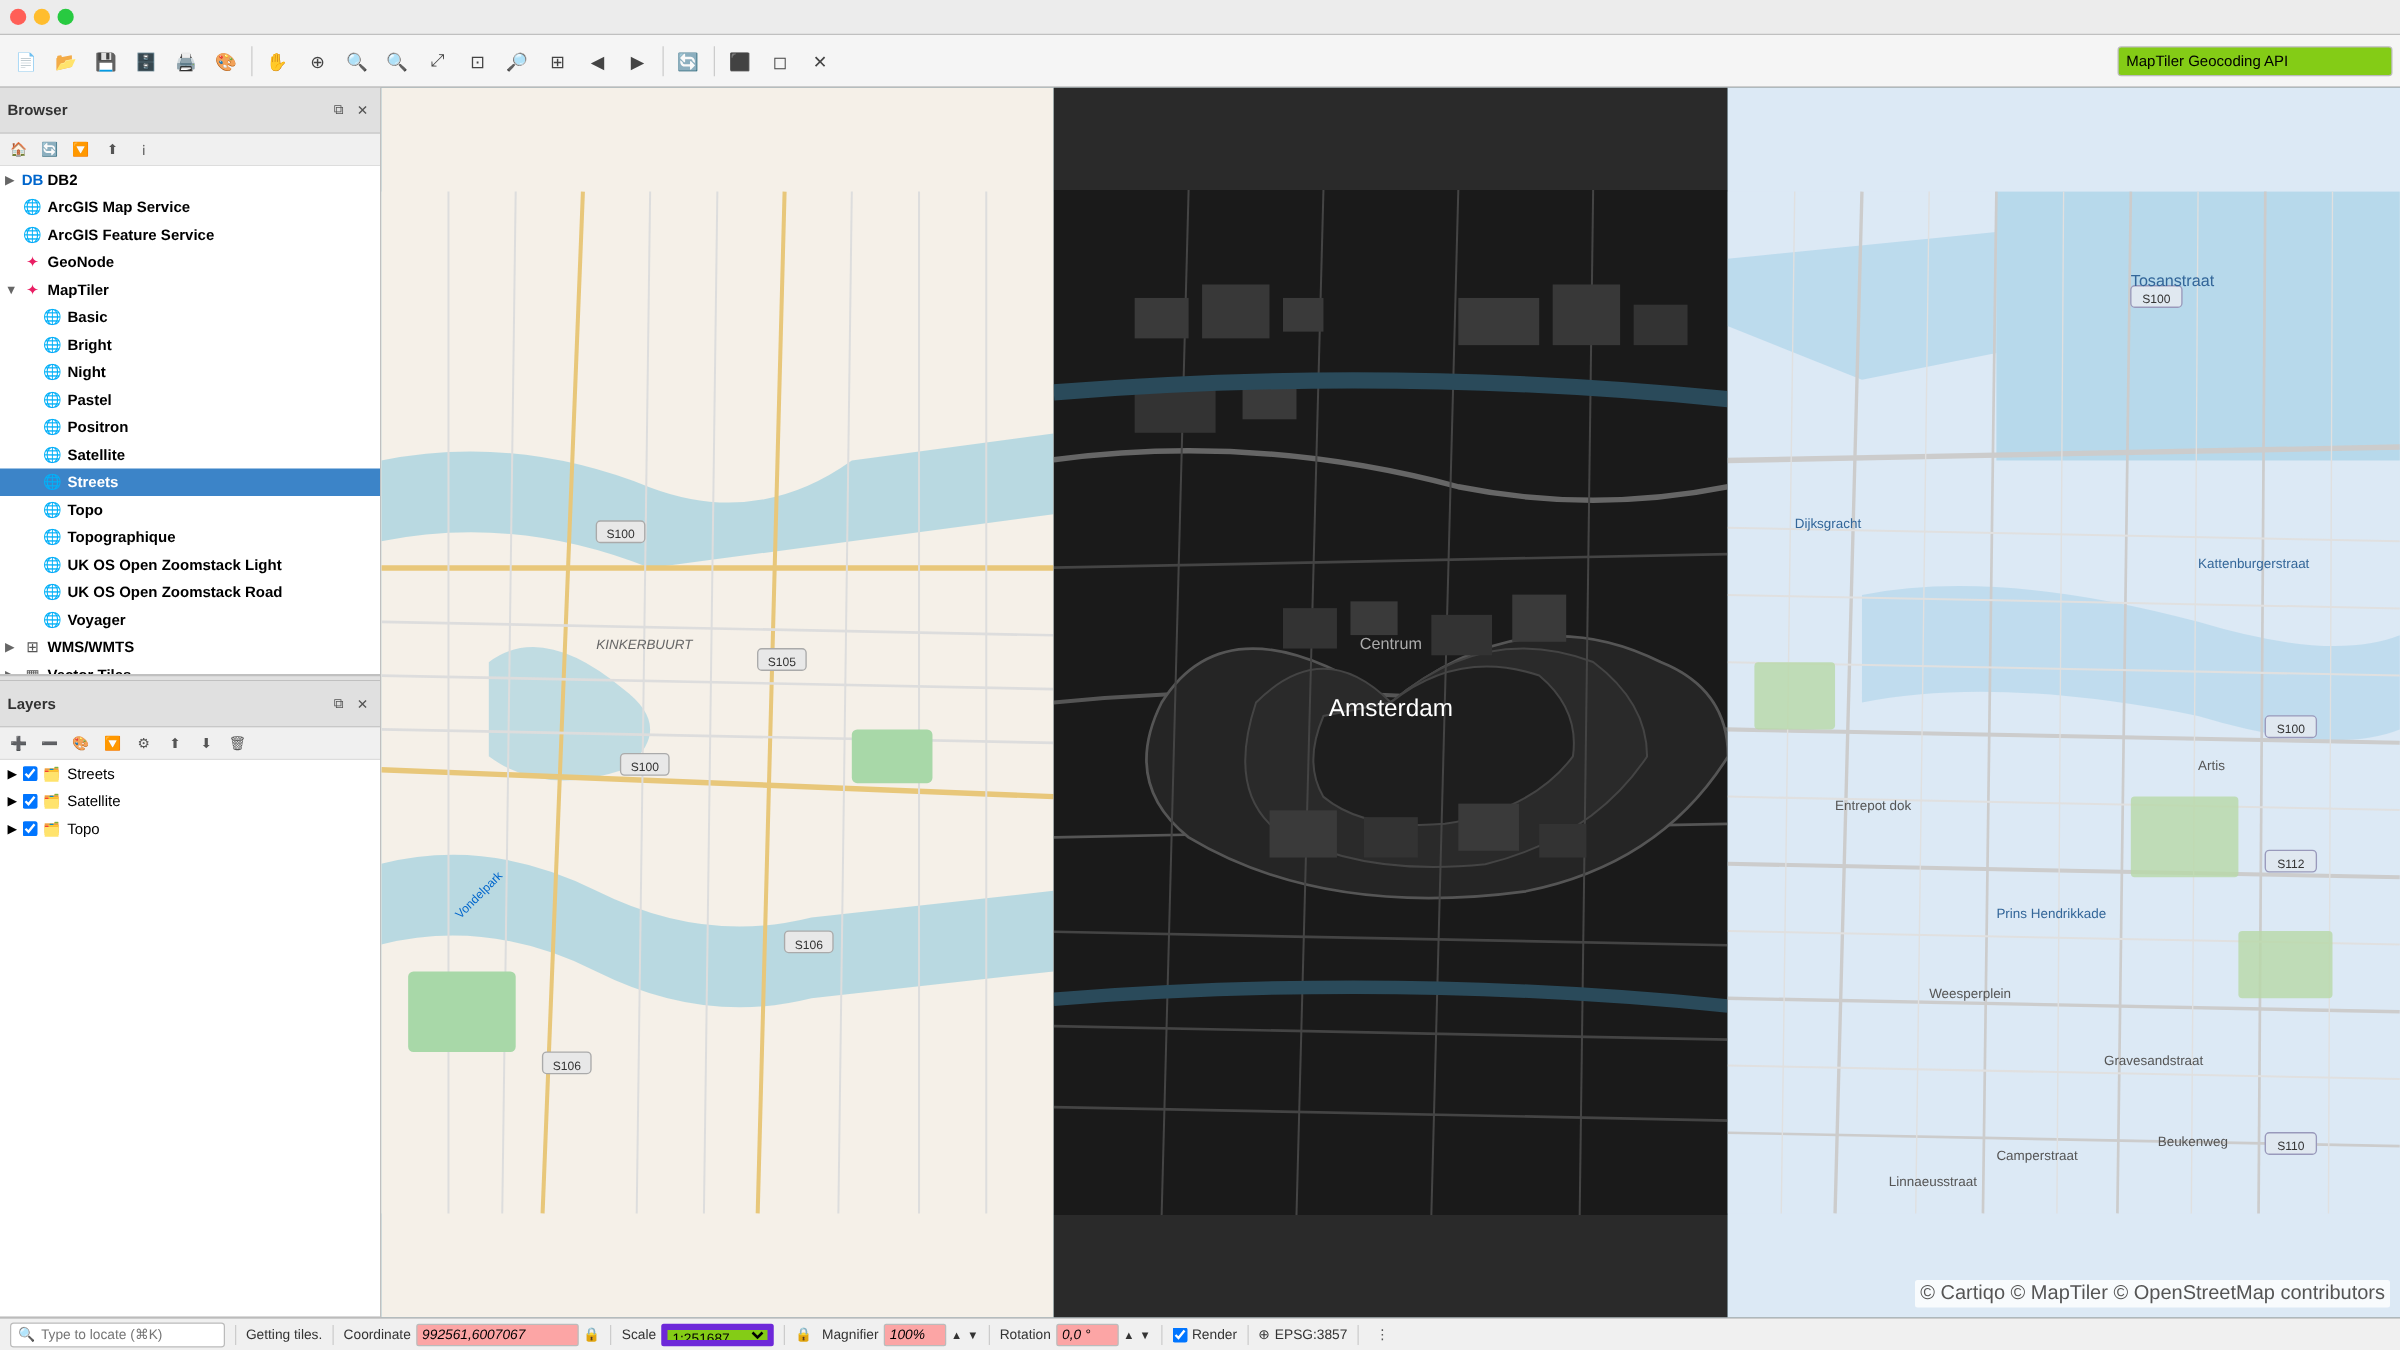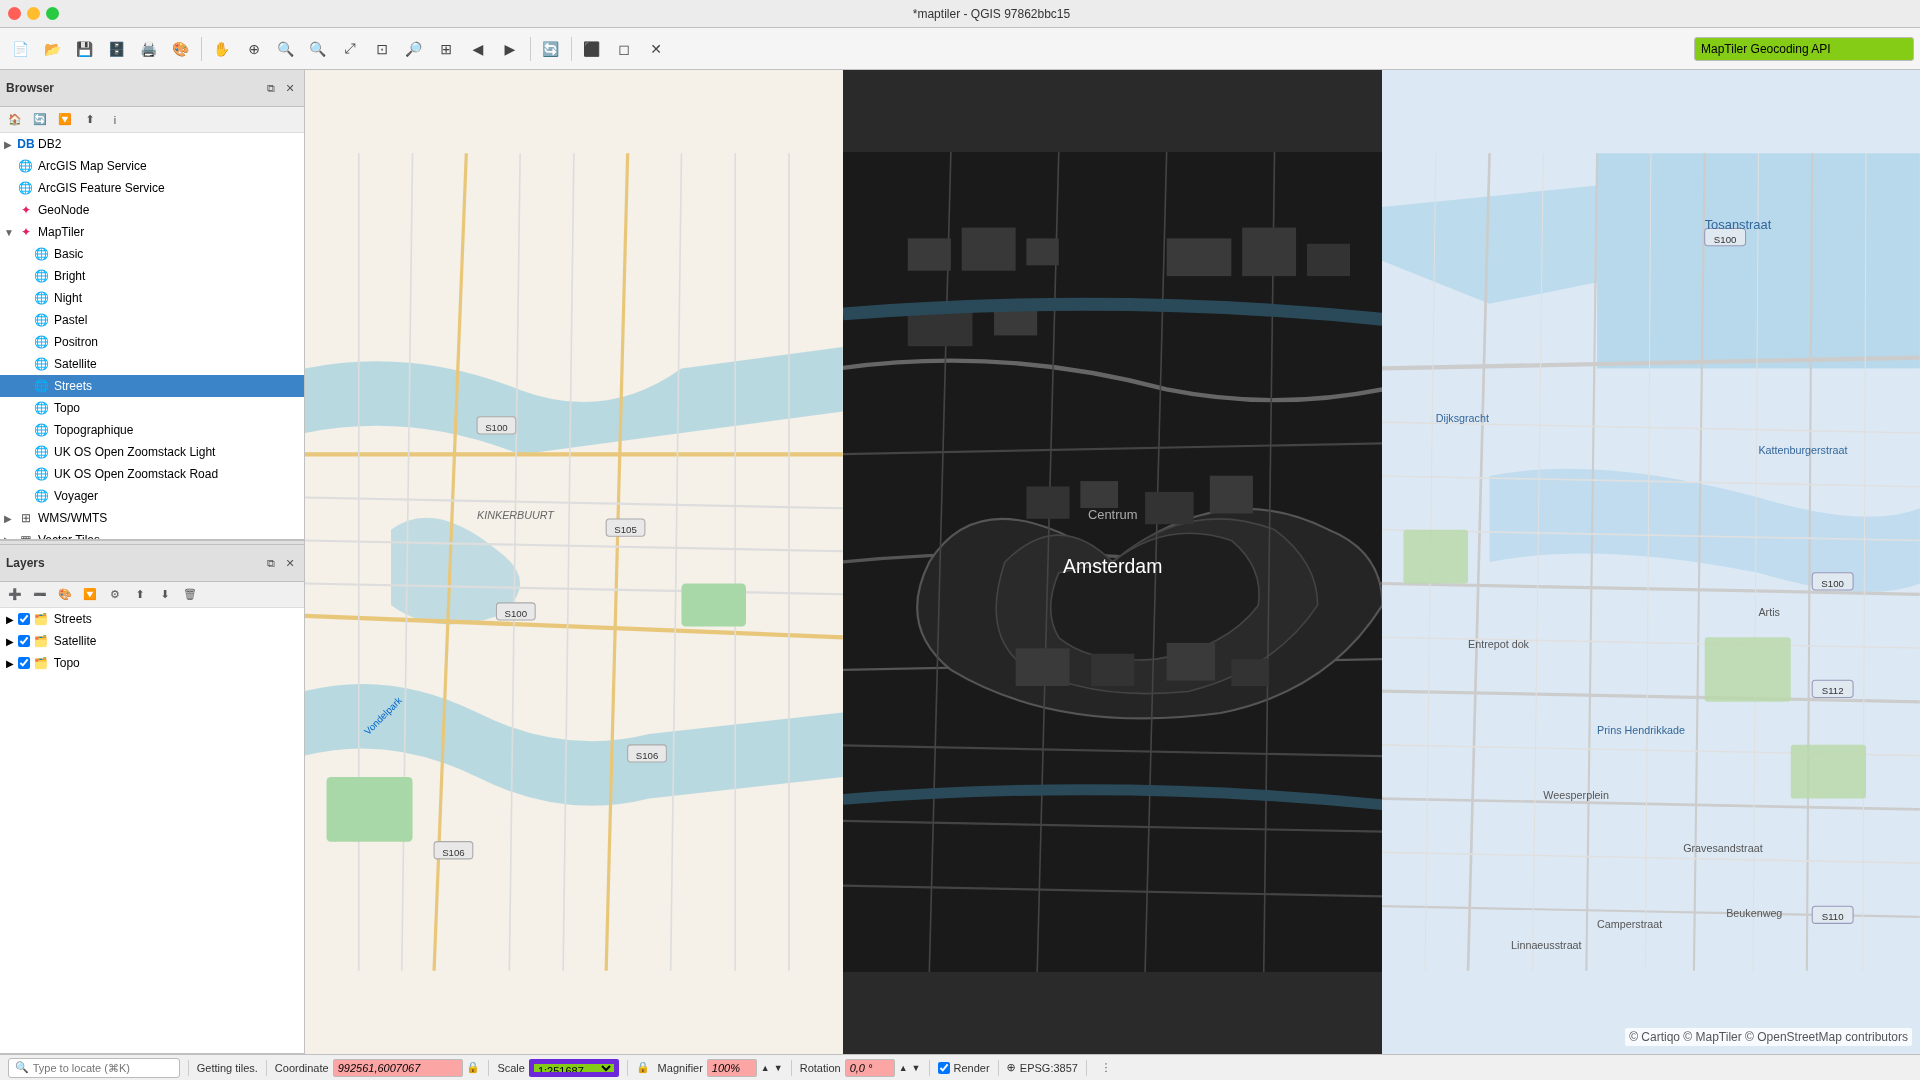--- a/index.html
+++ b/index.html
@@ -35,21 +35,21 @@
 
     .browser-toolbar { height: 26px; background: #f0f0f0; display: flex; align-items: center; padding: 0 4px; gap: 3px; border-bottom: 1px solid #ddd; }
     .browser-btn { width: 22px; height: 22px; border: 1px solid transparent; border-radius: 3px; background: transparent; cursor: pointer; display: flex; align-items: center; justify-content: center; font-size: 11px; color: #555; }
 
     .browser-tree { flex: 1; overflow-y: auto; background: white; }
     .tree-item { display: flex; align-items: center; padding: 2px 4px; cursor: pointer; user-select: none; height: 22px; }
     .tree-item.selected { background: #3c84c8; color: white; }
     .tree-item .indent { display: inline-block; width: 16px; flex-shrink: 0; }
     .tree-item .expand-arrow { width: 14px; flex-shrink: 0; font-size: 10px; color: #666; }
     .tree-item .item-icon { width: 16px; height: 16px; flex-shrink: 0; display: flex; align-items: center; justify-content: center; font-size: 12px; margin-right: 4px; }
-    .tree-item .item-label { font-size: 12px; }
+    .tree-item .item-label { font-size: 12px; font-weight: bold; }
 
     
     .layers-panel { flex: 1; display: flex; flex-direction: column; }
     .layers-toolbar { height: 26px; background: #f0f0f0; display: flex; align-items: center; padding: 0 4px; gap: 3px; border-bottom: 1px solid #ddd; }
     .layers-list { flex: 1; overflow-y: auto; background: white; }
     .layer-item { display: flex; align-items: center; padding: 2px 6px; height: 22px; cursor: pointer; }
     .layer-checkbox { margin-right: 4px; }
     .layer-icon { width: 16px; height: 16px; margin-right: 4px; display: flex; align-items: center; justify-content: center; font-size: 11px; }
 
     
@@ -73,21 +73,21 @@
     .streets-map { width: 100%; height: 100%; background: #f5f0e8; position: relative; }
     
     .satellite-map { width: 100%; height: 100%; background: #2a2a2a; position: relative; }
     
     .topo-map { width: 100%; height: 100%; background: #dce9f5; position: relative; }
 
     
     .map-svg { position: absolute; inset: 0; width: 100%; height: 100%; }
 
     
-    .info-badge { position: absolute; bottom: 8px; right: 8px; font-size: 12px; color: #555; background: rgba(255,255,255,0.8); padding: 2px 4px; border-radius: 2px; }
+    .info-badge { position: absolute; bottom: 8px; right: 8px; font-size: 16px; color: #555; background: rgba(255,255,255,0.8); padding: 2px 4px; border-radius: 2px; }
 
     
     .browser-tree::-webkit-scrollbar { width: 8px; }
     .browser-tree::-webkit-scrollbar-track { background: #f0f0f0; }
     .browser-tree::-webkit-scrollbar-thumb { background: #c0c0c0; border-radius: 4px; }
 
     
     .browser-panel { height: 470px; }
 
     
@@ -110,21 +110,20 @@
   </style>
 </head>
 <body>
 
 <div class="title-bar">
   <div class="window-controls">
     <button class="win-btn win-close"></button>
     <button class="win-btn win-min"></button>
     <button class="win-btn win-max"></button>
   </div>
-  <span class="title-text">*maptiler - QGIS 97862bbc15</span>
 </div>
 
 <div class="toolbar">
 
   <button class="tb-btn" title="New">📄</button>
   <button class="tb-btn" title="Open">📂</button>
   <button class="tb-btn" title="Save">💾</button>
   <button class="tb-btn" title="Save As">🗄️</button>
   <button class="tb-btn" title="Print">🖨️</button>
   <button class="tb-btn" title="Style Manager">🎨</button>

